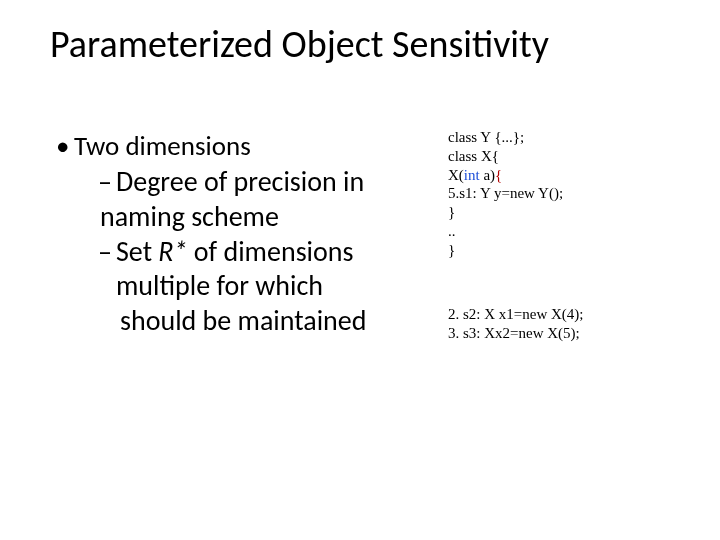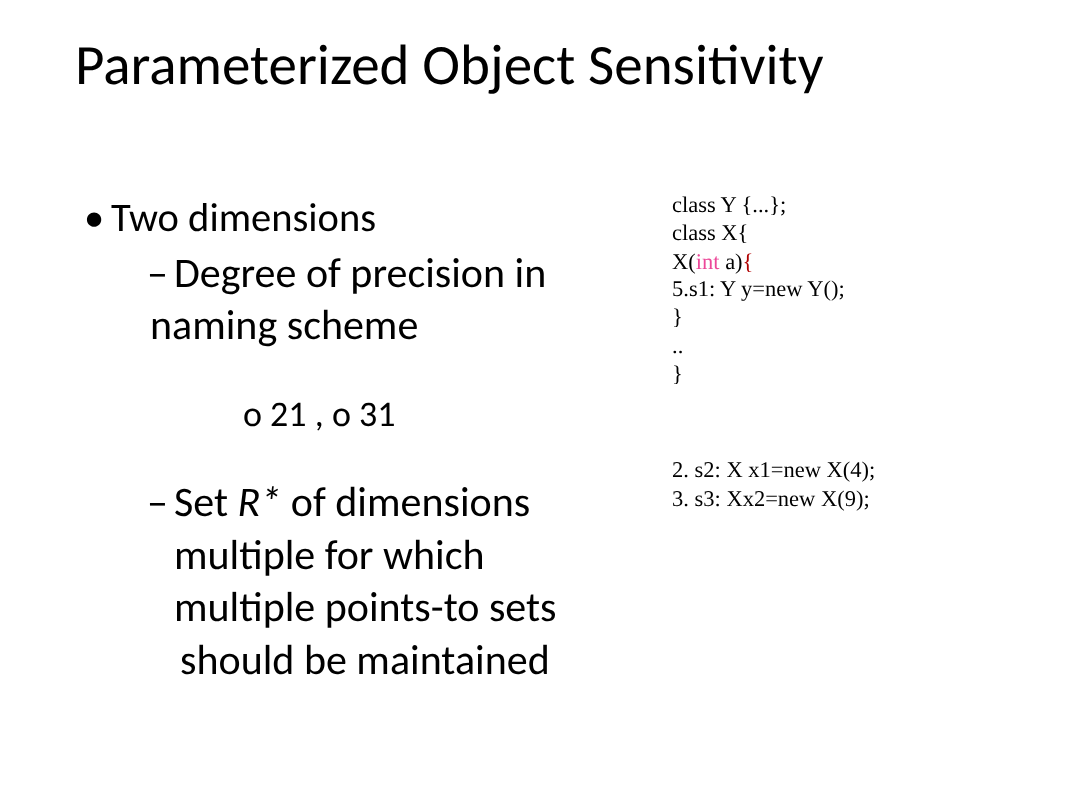--- a/index.html
+++ b/index.html
@@ -63,21 +63,21 @@
     top: 128px;
     left: 448px;
     width: 250px;
     font-family: Liberation Serif, serif;
     font-size: 15px;
     line-height: 1.25;
     color: #000;
   }
   .codebox .l  { white-space: pre; }
   .codebox .gap { height: 46px; }
-  .kw  { color: #ec4899; }
+  .kw  { color: #1d4ed8; }
   .red { color: #b00000; }
 </style>
 </head>
 <body>
 
 <div class="slide">
 
   <div class="title">Parameterized Object Sensitivity</div>
 
   <div class="body-left">
@@ -85,36 +85,34 @@
       <span class="bullet">•</span><span>Two dimensions</span>
     </div>
 
     <div class="sub-item">
       <span class="dash">–</span><span>Degree of precision in</span>
     </div>
     <div class="sub-item" style="margin-left:44px">
       <span>naming scheme</span>
     </div>
 
-    <div class="example-line">o 21 , o 31</div>
 
     <div class="sub-item">
       <span class="dash">–</span><span>Set </span><span class="rstar">R*</span><span> of dimensions</span>
     </div>
     <div class="sub-item" style="margin-left:60px">multiple for which</div>
-    <div class="sub-item" style="margin-left:60px">multiple points-to sets</div>
     <div class="sub-item" style="margin-left:64px">should be maintained</div>
   </div>
 
   <div class="codebox">
     <div class="l">class Y {...};</div>
     <div class="l">class X{</div>
     <div class="l"><span>X(</span><span class="kw">int</span><span> a)</span><span class="red">{</span></div>
     <div class="l">5.s1: Y y=new Y();</div>
     <div class="l">}</div>
     <div class="l">..</div>
     <div class="l">}</div>
     <div class="gap"></div>
     <div class="l">2. s2: X x1=new X(4);</div>
-    <div class="l">3. s3: Xx2=new X(9);</div>
+    <div class="l">3. s3: Xx2=new X(5);</div>
   </div>
 
 </div>
 
 </body></html>

